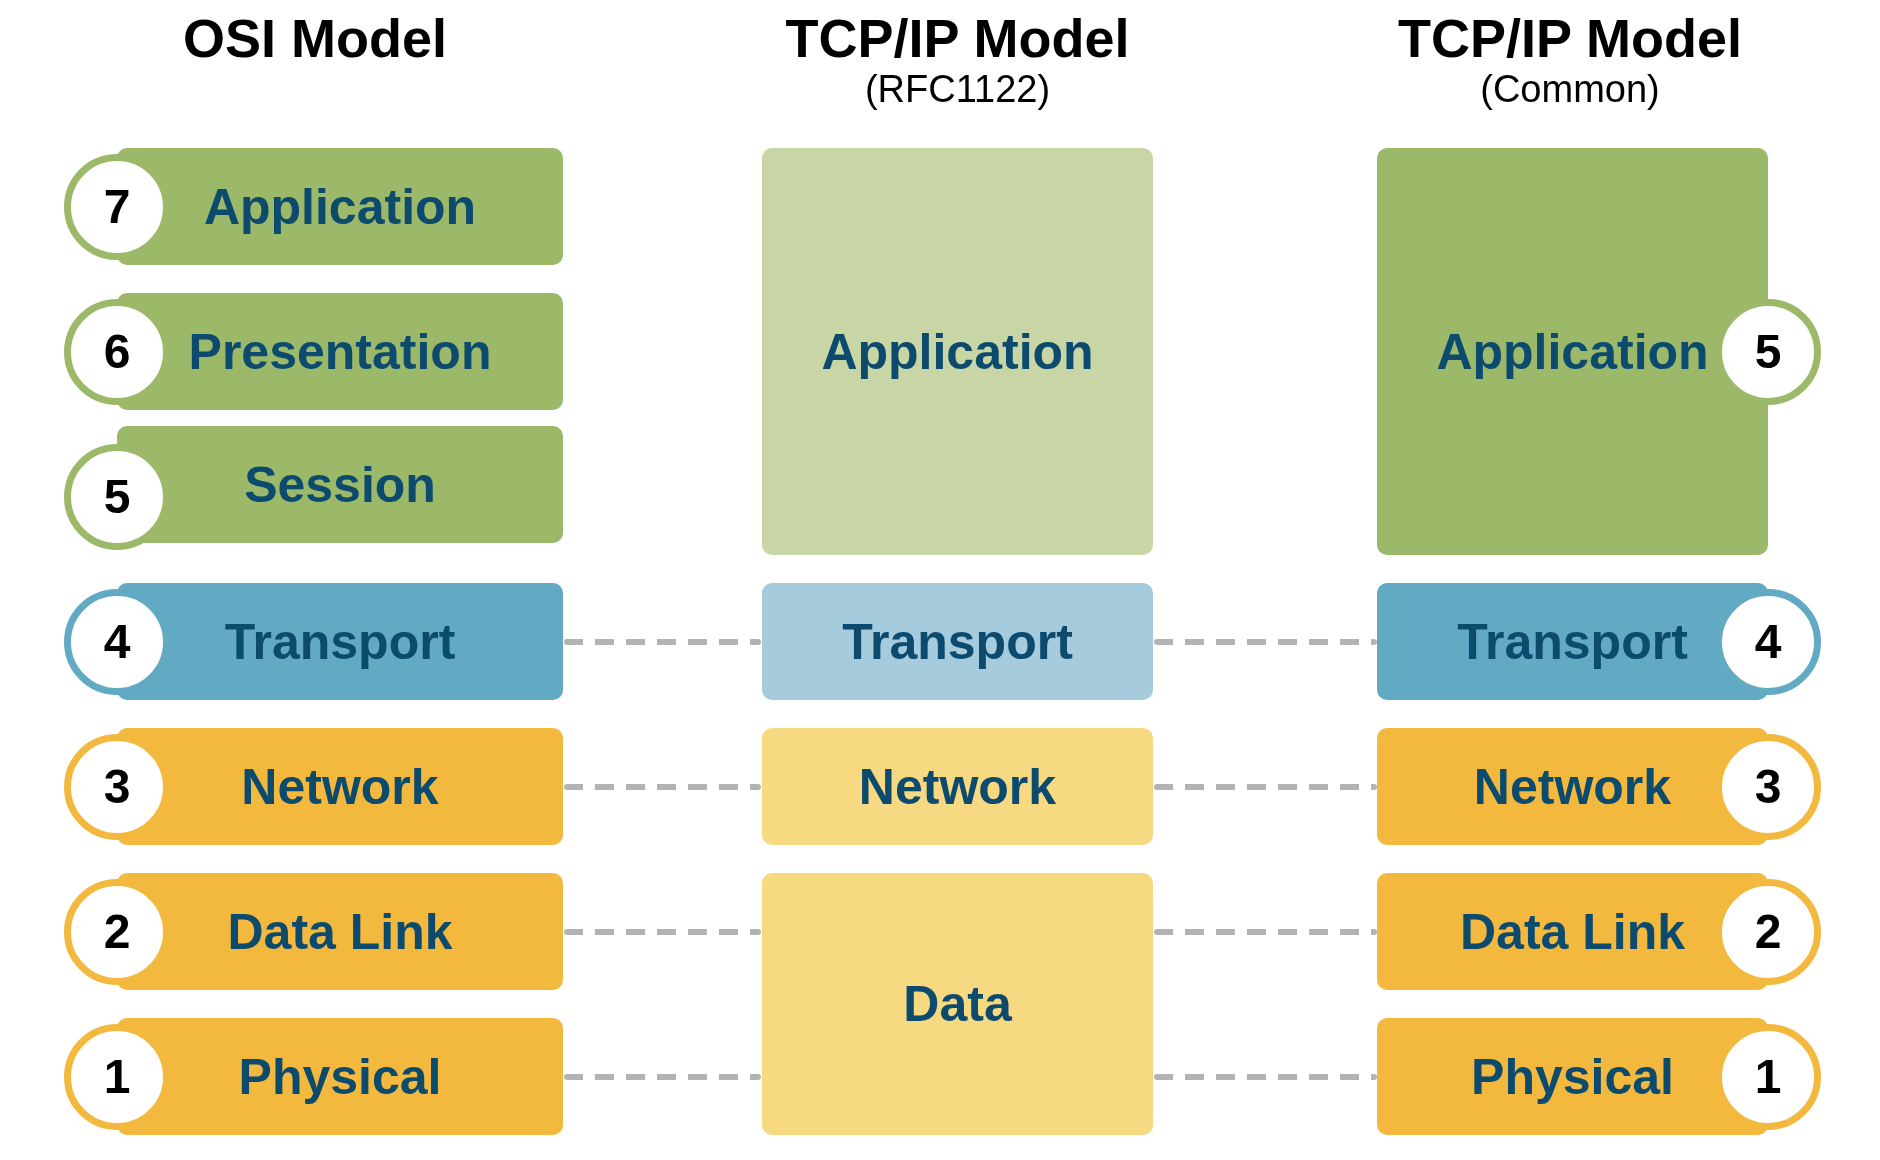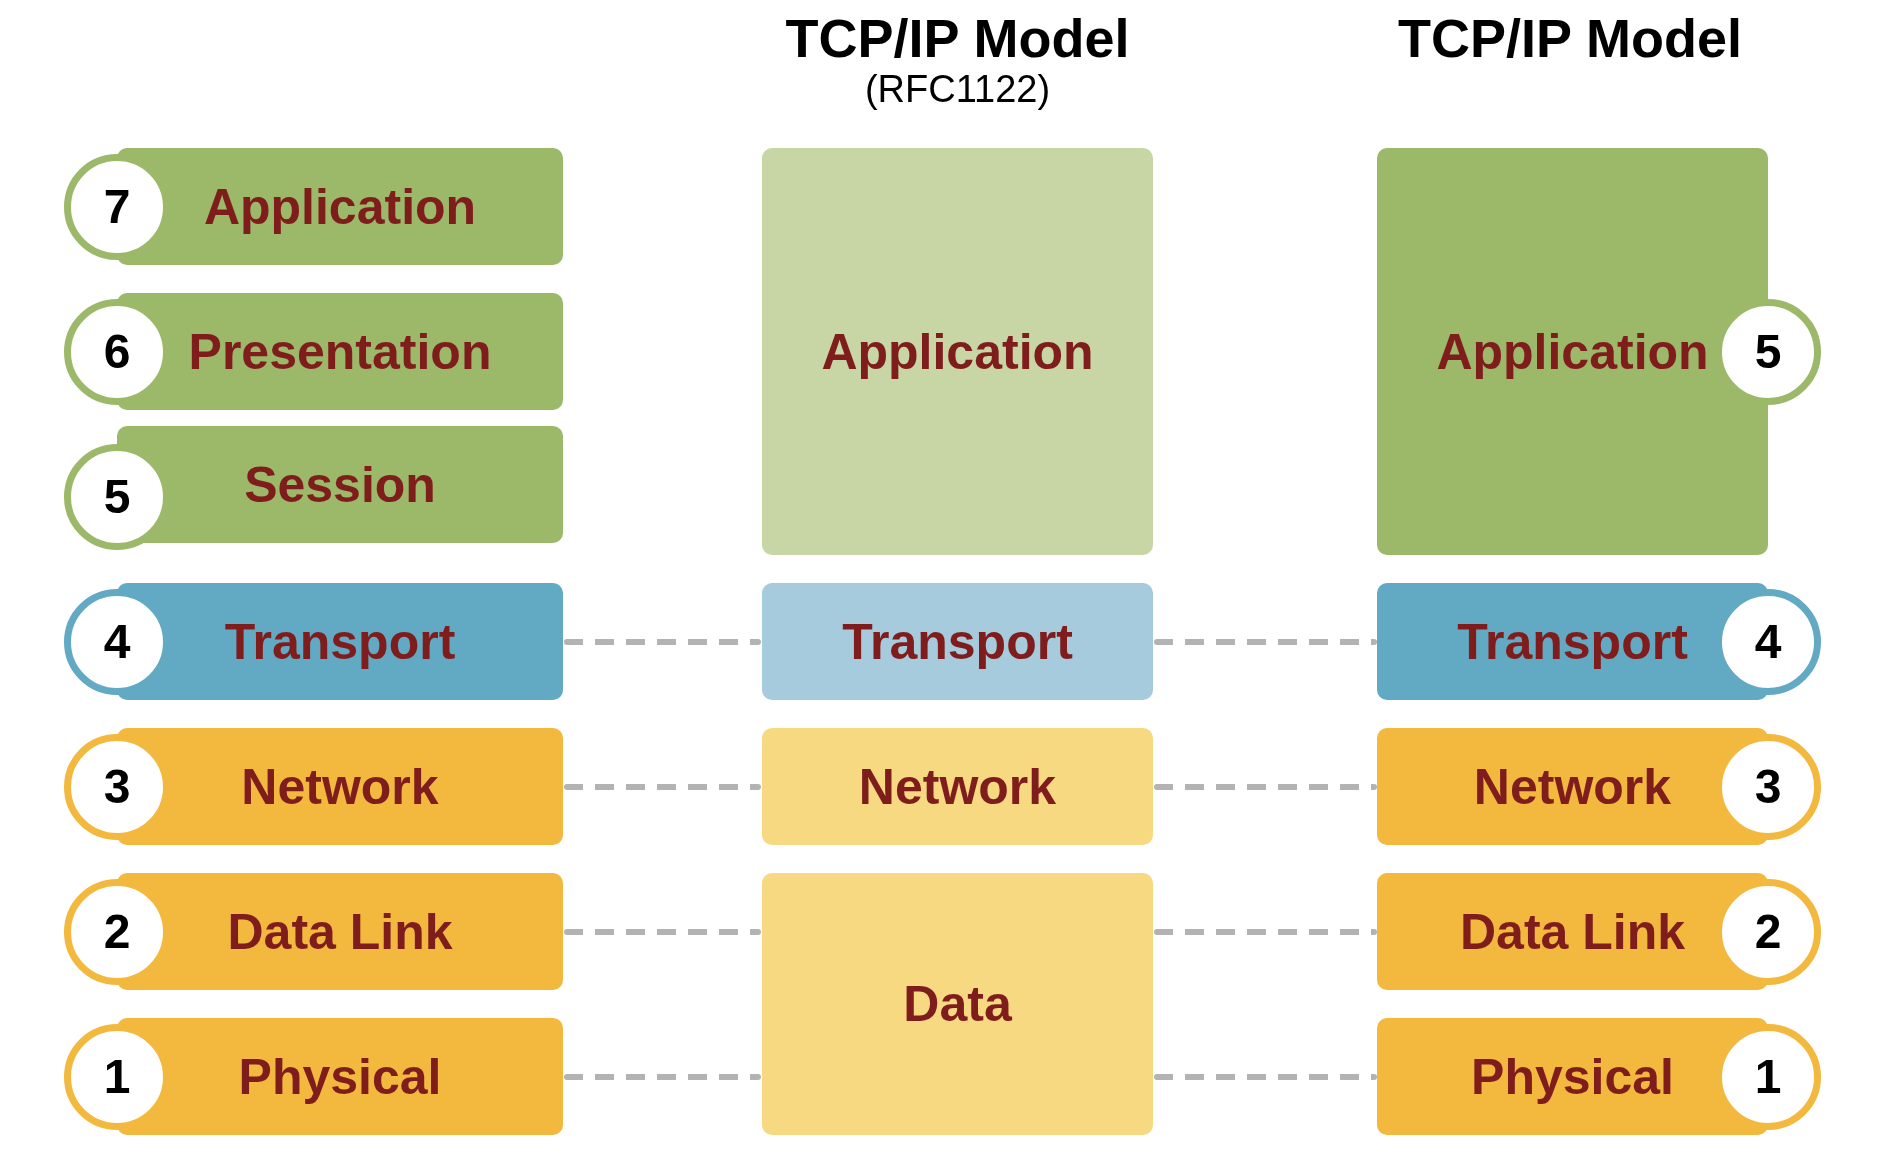--- a/index.html
+++ b/index.html
@@ -7,46 +7,51 @@
     position:relative;width:1880px;height:1160px;background:#ffffff;
     font-family:"Liberation Sans",sans-serif;color:#000;overflow:hidden;
   }
   .col-title{position:absolute;top:8px;text-align:center;}
   .title-line1{font-size:54px;font-weight:bold;line-height:1.12;}
   .title-line2{font-size:38px;font-weight:normal;line-height:1.15;}
   .bar{
     position:absolute;border-radius:10px;
     display:flex;align-items:center;justify-content:center;z-index:1;
   }
-  .bar-label{font-size:50px;font-weight:bold;color:#7f1d1d;white-space:nowrap;}
+  .bar-label{font-size:50px;font-weight:bold;color:#0c4a6e;white-space:nowrap;}
   .badge{
     position:absolute;width:106px;height:106px;border-radius:50%;
     background:#ffffff;border:7px solid #000;box-sizing:border-box;
     display:flex;align-items:center;justify-content:center;
     font-size:48px;font-weight:bold;z-index:2;
   }
   .dash-line{
     position:absolute;height:6px;border-radius:3px;
     background:repeating-linear-gradient(90deg,var(--dash,#b3b3b3) 0 19px,transparent 19px 31px);
     z-index:0;
   }
 </style>
 </head>
 <body>
 
 <div id="canvas">
 
+  <div class="col-title" style="left:67px;width:496px;">
+    <div class="title-line1">OSI Model</div>
+    <div class="title-line2"></div>
+  </div>
 
   <div class="col-title" style="left:762px;width:391px;">
     <div class="title-line1">TCP/IP Model</div>
     <div class="title-line2">(RFC1122)</div>
   </div>
 
   <div class="col-title" style="left:1352px;width:436px;">
     <div class="title-line1">TCP/IP Model</div>
+    <div class="title-line2">(Common)</div>
   </div>
 
 <div class="bar" style="left: 117px; top: 148px; width: 446px; height: 117px; background: rgb(156, 184, 105);">
       <span class="bar-label">Application</span>
     </div>
     <div class="badge" style="left: 64px; top: 153.5px; border-color: rgb(156, 184, 105); background: rgb(255, 255, 255);">7</div>
     <div class="bar" style="left: 117px; top: 293px; width: 446px; height: 117px; background: rgb(156, 184, 105);">
       <span class="bar-label">Presentation</span>
     </div>
     <div class="badge" style="left: 64px; top: 298.5px; border-color: rgb(156, 184, 105); background: rgb(255, 255, 255);">6</div>

